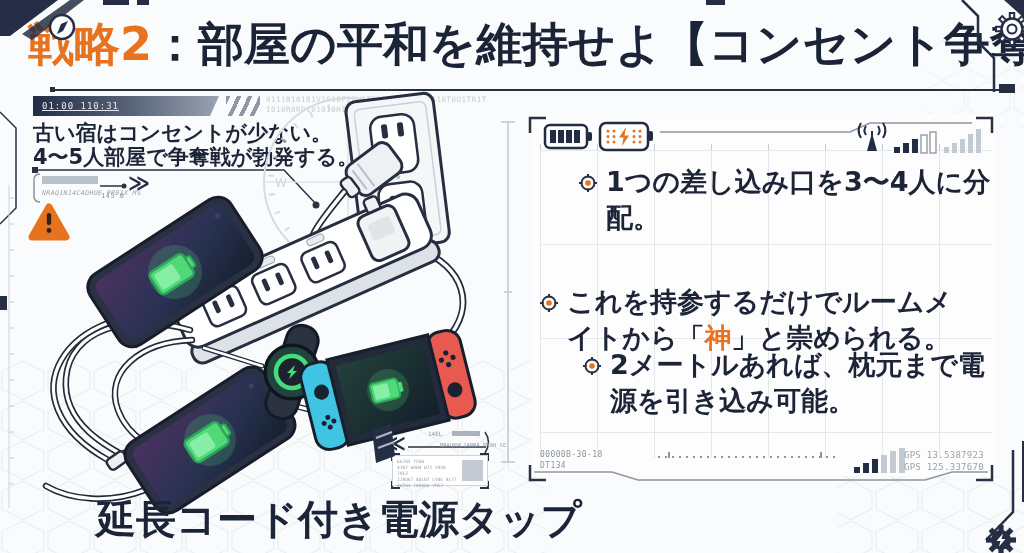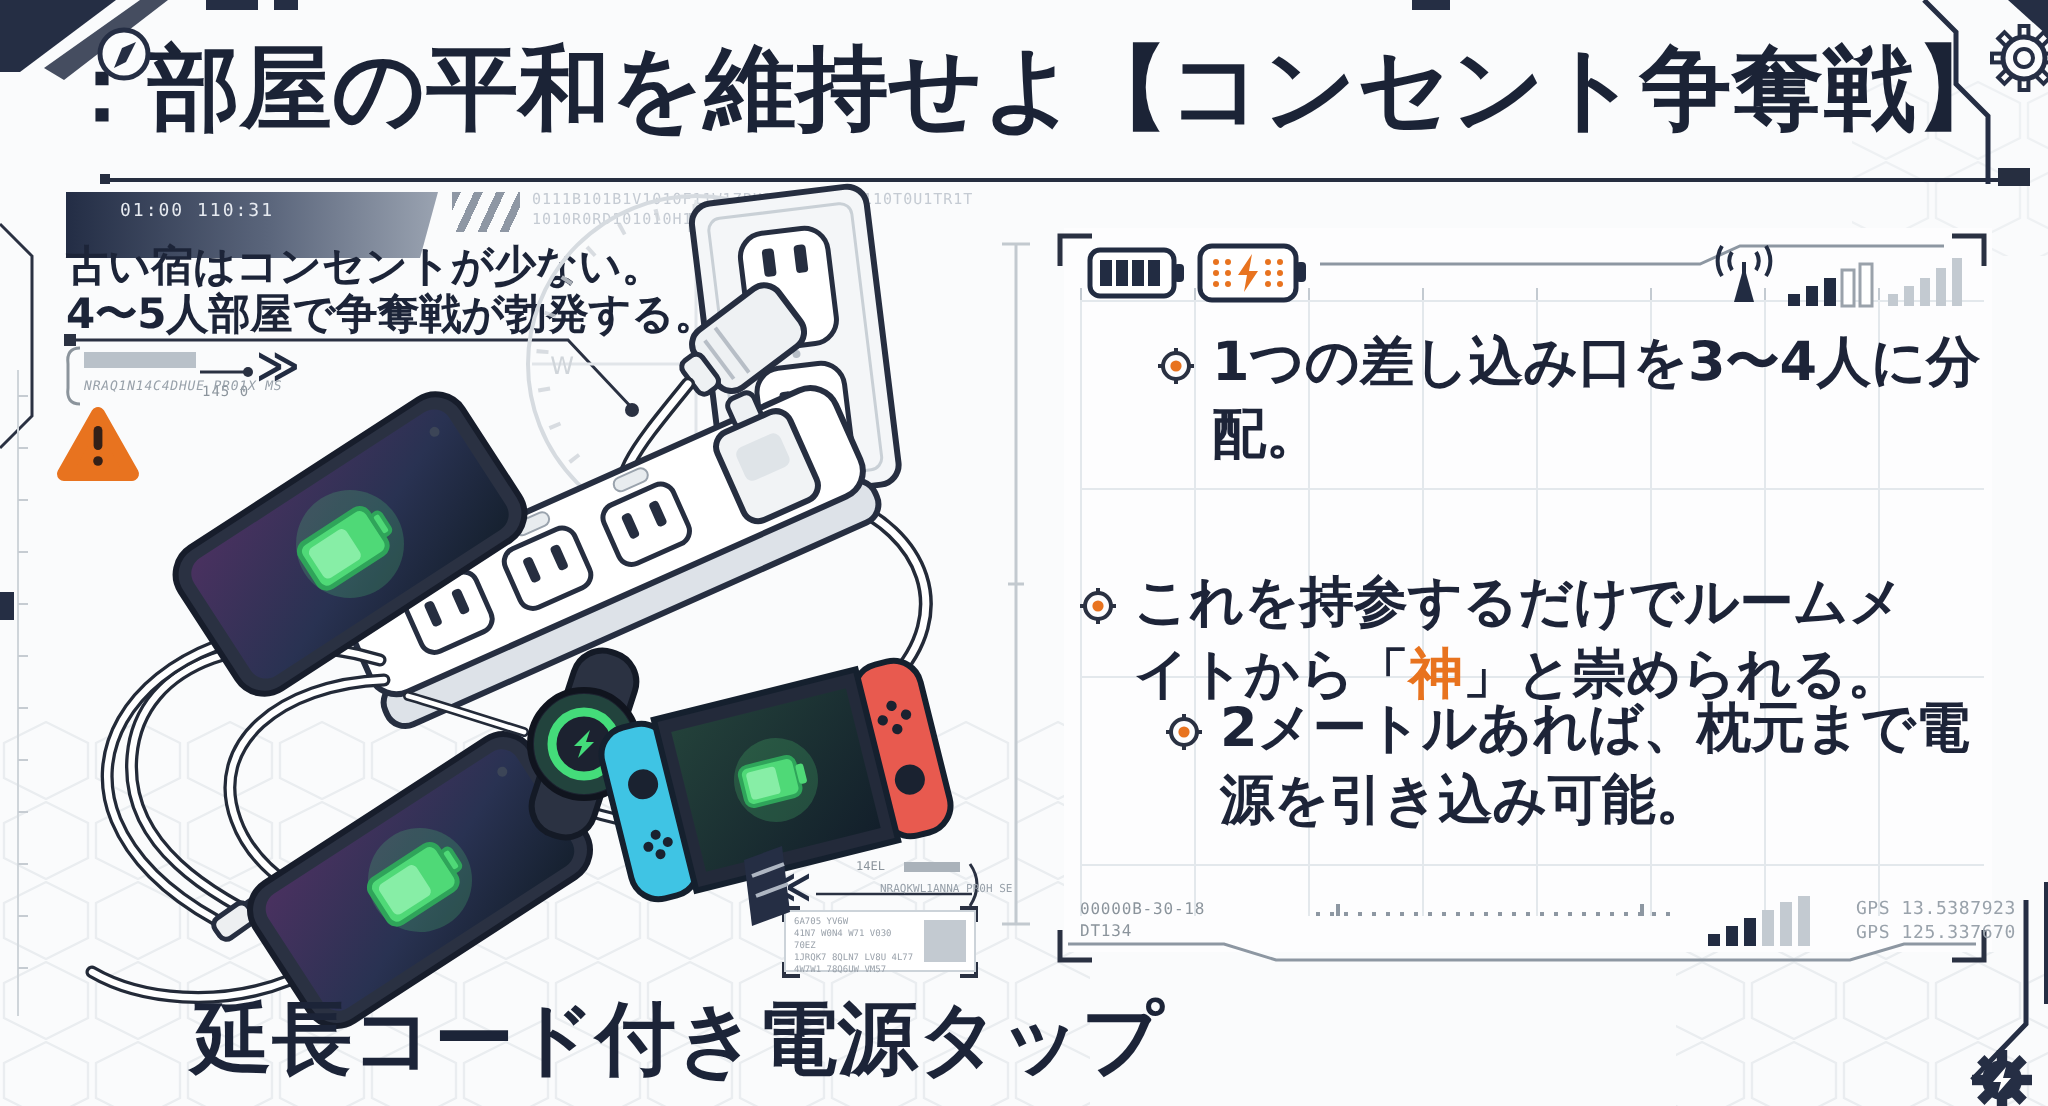--- a/index.html
+++ b/index.html
@@ -13,24 +13,24 @@
   
   .title-row{left:28px;top:14px;display:flex;align-items:baseline;
              font-size:46px;font-weight:900;letter-spacing:0px;white-space:nowrap;}
   .title-strategy{color:#e8731f;}
   .title-main{color:#1b2336;}
   .divider{left:55px;top:89px;width:946px;height:2px;background:#262e40;}
   .divider-sq{left:50px;top:87px;width:5px;height:5px;background:#262e40;}
   .divider-bar{left:999px;top:84px;width:16px;height:9px;background:#262e40;}
 
   
-  .hud-badge{left:33px;top:96px;width:186px;height:33px;
+  .hud-badge{left:33px;top:96px;width:186px;height:20px;
      background:linear-gradient(90deg,#232d45 0%,#5b667c 55%,#9aa3b1 100%);
      clip-path:polygon(0 0,100% 0,calc(100% - 9px) 100%,0 100%);
-     color:#e6eaf0;font-size:9px;line-height:20px;padding-left:27px;letter-spacing:1px;box-sizing:border-box;}
+     color:#e6eaf0;font-size:9px;line-height:20px;padding-left:9px;letter-spacing:1px;box-sizing:border-box;text-decoration:underline;}
   .hud-slash{left:226px;top:96px;width:34px;height:20px;
      background:repeating-linear-gradient(115deg,#8e97a4 0 4px,transparent 4px 10px);}
   .hud-code{left:266px;top:95px;width:260px;color:#c5cbd3;font-size:7.5px;line-height:10px;letter-spacing:.5px;}
 
   
   .cap1{left:33px;top:119px;font-size:21px;}
   .cap2{left:33px;top:143px;font-size:21px;}
 
   .meter-val{left:101px;top:192px;font-size:7px;color:#8b949c;letter-spacing:.5px;}
   .meter-code{left:42px;top:189px;font-size:6.5px;color:#98a1aa;letter-spacing:.4px;font-style:italic;}
@@ -46,21 +46,21 @@
        repeating-linear-gradient(to bottom,#e3e8ec 0 1px,transparent 1px 94px);}
   .grid-ticks{left:540px;top:144px;width:452px;height:6px;
      background:repeating-linear-gradient(to right,#c3cad1 0 1px,transparent 1px 57px);}
   .bullet{left:540px;width:452px;display:flex;gap:9px;}
   .bullet p{margin:0;font-size:27px;line-height:36px;font-weight:900;color:#1d2438;width:396px;}
   .bullet .hl{color:#e8731f;}
   .bullet svg{margin-top:10px;flex:0 0 auto;}
   .b1{top:164px;padding-left:39px;} .b2{top:256px;margin-top:28px;} .b3{top:347px;margin-left:43px;}
 
   .serials{left:540px;top:449px;font-size:8px;line-height:11px;color:#8b949c;letter-spacing:.4px;}
-  .gps{right:16px;top:449px;font-size:9px;line-height:12px;color:#99a2ab;text-align:right;letter-spacing:.3px;}
+  .gps{right:40px;top:449px;font-size:9px;line-height:12px;color:#99a2ab;text-align:right;letter-spacing:.3px;}
   .measure-dots{left:658px;top:456px;width:180px;height:2px;
      background:repeating-linear-gradient(to right,#8d97a2 0 2px,transparent 2px 7px);}
   .measure-tick{background:#8d97a2;width:2px;height:6px;top:452px;}
 
   
   .rw-glyph{left:385px;top:431px;font-size:20px;font-weight:900;color:#222c42;}
   .tag-val{left:428px;top:430px;font-size:6px;color:#8b949c;}
   .tag-bar{left:452px;top:431px;width:28px;height:5px;background:#aab2ba;}
   .tag-code{left:440px;top:442px;font-size:5.5px;color:#98a1aa;}
   .minibox{left:392px;top:455px;width:96px;height:31px;background:#ffffff;border:1px solid #ccd3d9;box-sizing:border-box;}
@@ -77,20 +77,21 @@
       <pattern id="hex" width="46" height="40" patternUnits="userSpaceOnUse">
         <path d="M23 1 L44 11.5 V29 L23 39.5 L2 29 V11.5 Z" fill="none" stroke="#dde2e6" stroke-width="1.2"></path>
       </pattern>
     </defs>
     <rect x="0" y="360" width="545" height="193" fill="url(#hex)" opacity="0.55"></rect>
     <rect x="838" y="476" width="186" height="77" fill="url(#hex)" opacity="0.55"></rect>
     <rect x="926" y="40" width="98" height="88" fill="url(#hex)" opacity="0.4"></rect>
   </svg>
 
   <div class="abs title-row">
+    <span class="title-strategy">戦略2</span>
     <span class="title-main">：</span>
     <span class="title-main">部屋の平和を維持せよ【コンセント争奪戦】</span>
   </div>
   <div class="abs divider"></div>
   <div class="abs divider-sq"></div>
   <div class="abs divider-bar"></div>
 
   <svg class="abs" style="left:0;top:0" width="1024" height="553">
 
     <polygon points="0,0 58,0 10,36 0,36" fill="#252e44"></polygon>

